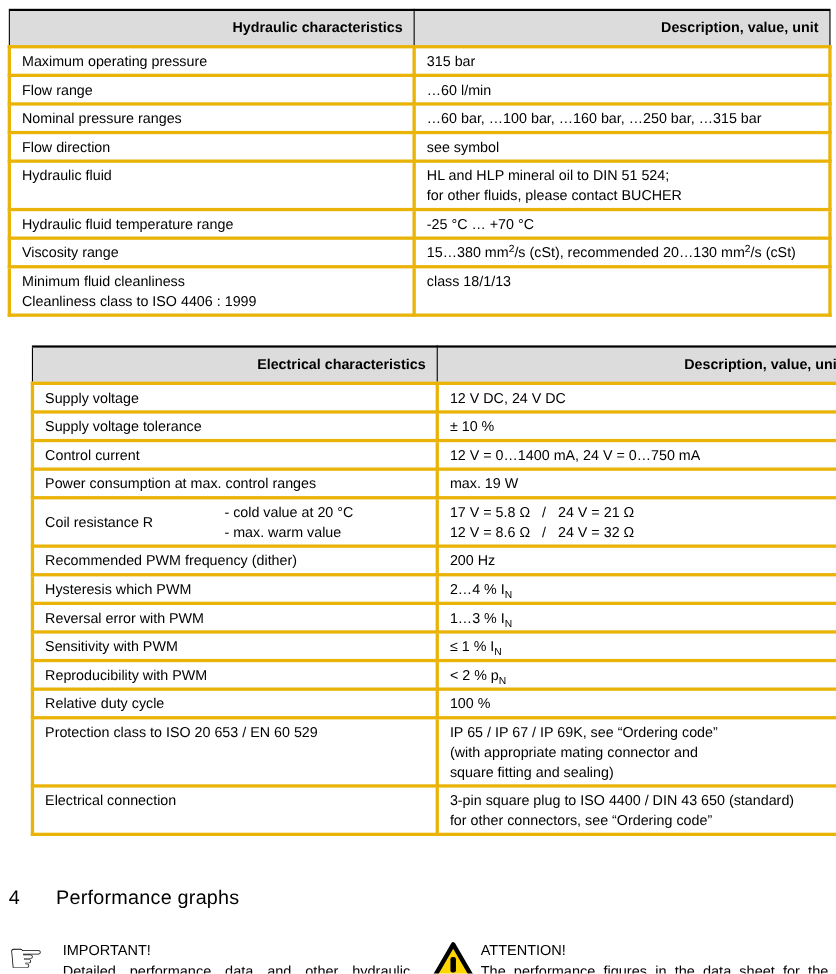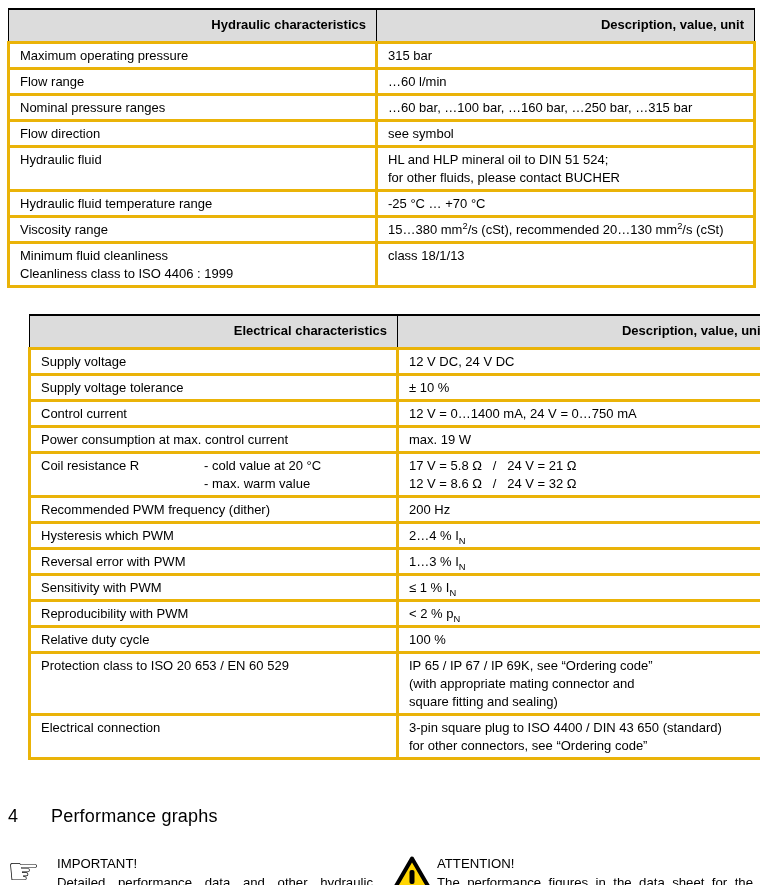--- a/index.html
+++ b/index.html
@@ -33,21 +33,21 @@
   }
   table.spec-table td {
     vertical-align: top;
     padding: 3px 10px 2px 10px;
     border: 3px solid #eab308;
   }
   .cell-line { white-space: pre-wrap; }
   sup { font-size: 0.72em; line-height: 0; }
   sub { font-size: 0.72em; line-height: 0; }
 
-  .label-flex { display: flex; }
+  .label-flex { display: flex; align-items: center; }
   .label-flex .lbl { flex: 0 0 163px; }
   .label-flex .sublines { flex: 1; }
 
   
   .section-heading {
     margin: 46px 0 0 1px;
     font-size: 18px;
     letter-spacing: 0.2px;
     display: flex;
   }
@@ -190,21 +190,21 @@
         <tr>
           <td>
             <div class="cell-line">Control current</div>
           </td>
           <td>
             <div class="cell-line">12 V = 0…1400 mA, 24 V = 0…750 mA</div>
           </td>
         </tr>
         <tr>
           <td>
-            <div class="cell-line">Power consumption at max. control current</div>
+            <div class="cell-line">Power consumption at max. control ranges</div>
           </td>
           <td>
             <div class="cell-line">max. 19 W</div>
           </td>
         </tr>
         <tr>
           <td>
             <div class="label-flex">
               <div class="lbl">
                 <div class="cell-line">Coil resistance R</div>

